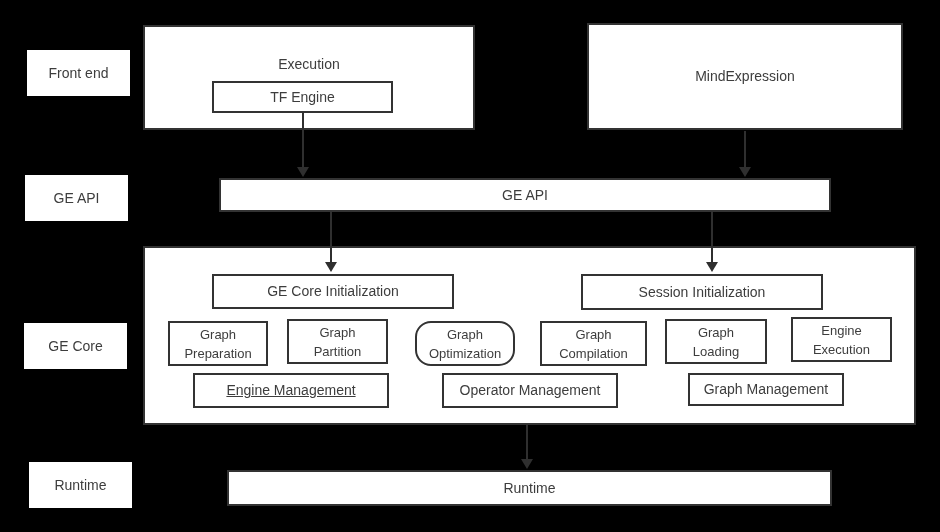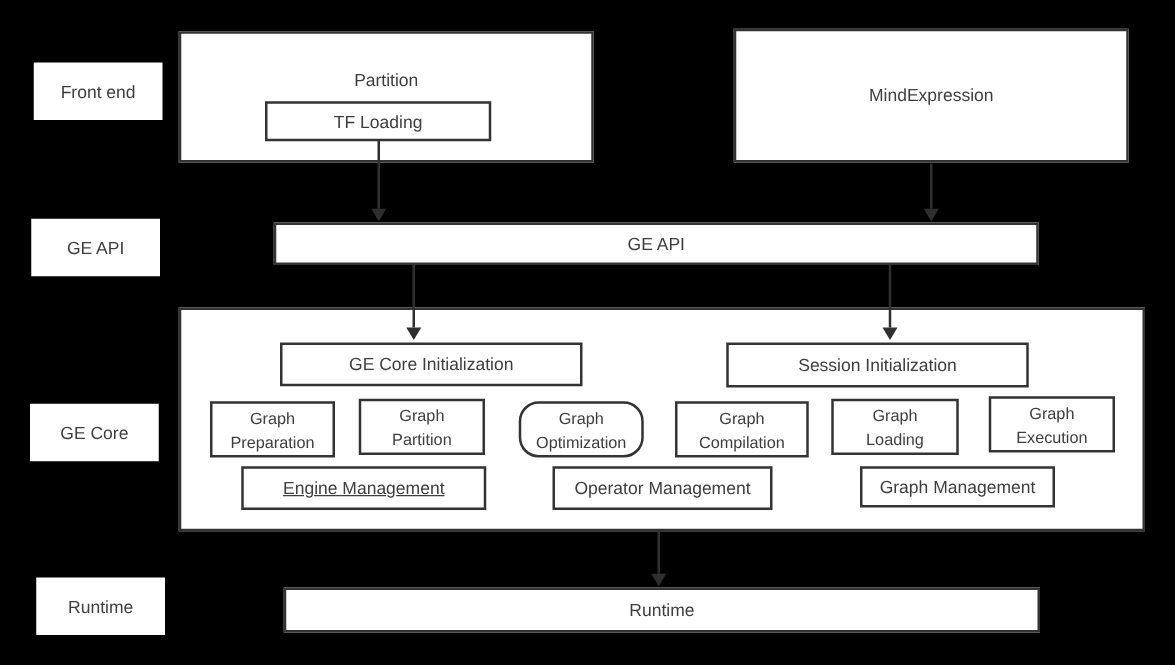--- a/index.html
+++ b/index.html
@@ -57,39 +57,39 @@
 <body>
 
 <div class="canvas">
 
   <div class="row-label" style="left:27px;top:50px;">Front end</div>
   <div class="row-label" style="left:25px;top:175px;">GE API</div>
   <div class="row-label" style="left:24px;top:323px;">GE Core</div>
   <div class="row-label" style="left:29px;top:462px;">Runtime</div>
 
   <div class="box container-box" style="left:143px;top:25px;width:332px;height:105px;">
-    <div class="container-title">Partition</div>
-    <div class="box" style="left:67px;top:54px;width:181px;height:32px;">TF Loading</div>
+    <div class="container-title">Execution</div>
+    <div class="box" style="left:67px;top:54px;width:181px;height:32px;">TF Engine</div>
   </div>
 
   <div class="box" style="left:587px;top:23px;width:316px;height:107px;">MindExpression</div>
 
   <div class="box" style="left:219px;top:178px;width:612px;height:34px;">GE API</div>
 
   <div class="box container-box" style="left:143px;top:246px;width:773px;height:179px;">
 
-    <div class="box" style="left:67px;top:26px;width:242px;height:35px;margin-left:12px;">GE Core Initialization</div>
+    <div class="box" style="left:67px;top:26px;width:242px;height:35px;">GE Core Initialization</div>
     <div class="box" style="left:436px;top:26px;width:242px;height:36px;">Session Initialization</div>
 
     <div class="box stage" style="left:23px;top:73px;width:100px;height:45px;">Graph Preparation</div>
     <div class="box stage" style="left:142px;top:71px;width:101px;height:45px;">Graph Partition</div>
     <div class="box stage" style="left:270px;top:73px;width:100px;height:45px;border-radius:16px;">Graph Optimization</div>
     <div class="box stage" style="left:395px;top:73px;width:107px;height:45px;">Graph Compilation</div>
     <div class="box stage" style="left:520px;top:71px;width:102px;height:45px;">Graph Loading</div>
-    <div class="box stage" style="left:646px;top:69px;width:101px;height:45px;">Graph Execution</div>
+    <div class="box stage" style="left:646px;top:69px;width:101px;height:45px;">Engine Execution</div>
 
     <div class="box" style="left:48px;top:125px;width:196px;height:35px;text-decoration:underline;">Engine Management</div>
     <div class="box" style="left:297px;top:125px;width:176px;height:35px;">Operator Management</div>
     <div class="box" style="left:543px;top:125px;width:156px;height:33px;">Graph Management</div>
   </div>
 
   <div class="box" style="left:227px;top:470px;width:605px;height:36px;">Runtime</div>
 
   <div class="arrow" style="left:297px;top:112px;height:65px;">
     <div class="arrow-line"></div>

